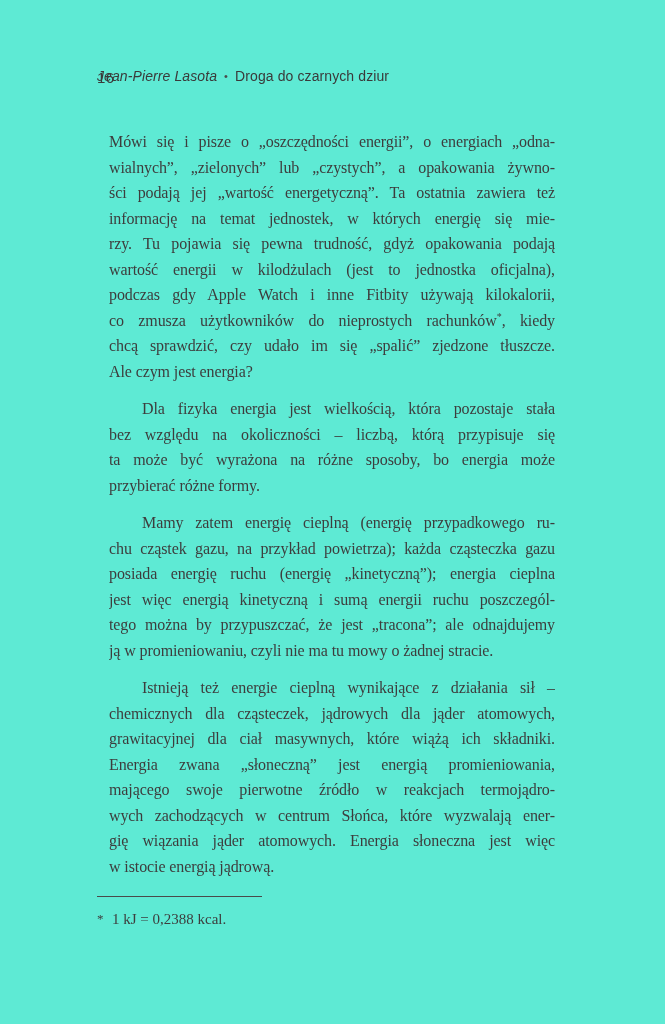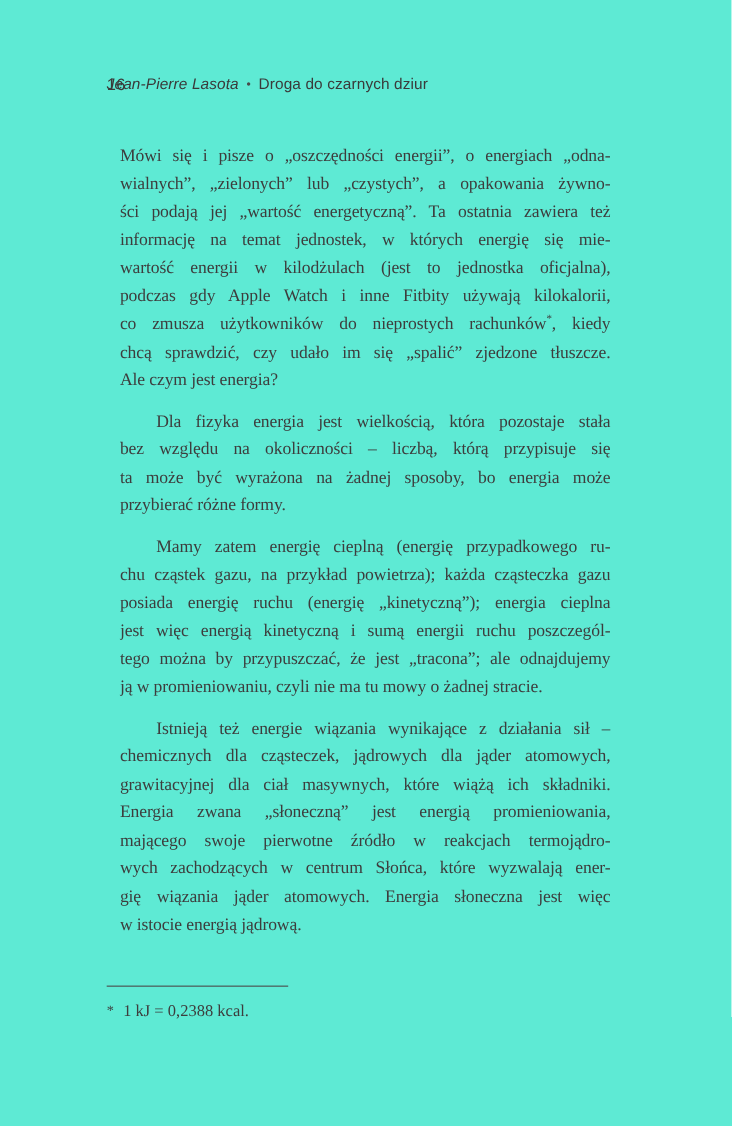--- a/index.html
+++ b/index.html
@@ -80,42 +80,43 @@
       <span class="author">Jean-Pierre Lasota</span><span class="sep">•</span><span class="btitle">Droga do czarnych dziur</span>
     </div>
   </div>
 
   <div class="text-block">
       <div class="para">
         <div class="line">Mówi się i pisze o „oszczędności energii”, o energiach „odna-</div>
         <div class="line">wialnych”, „zielonych” lub „czystych”, a opakowania żywno-</div>
         <div class="line">ści podają jej „wartość energetyczną”. Ta ostatnia zawiera też</div>
         <div class="line">informację na temat jednostek, w których energię się mie-</div>
+        <div class="line">rzy. Tu pojawia się pewna trudność, gdyż opakowania podają</div>
         <div class="line">wartość energii w kilodżulach (jest to jednostka oficjalna),</div>
         <div class="line">podczas gdy Apple Watch i inne Fitbity używają kilokalorii,</div>
         <div class="line">co zmusza użytkowników do nieprostych rachunków<sup>*</sup>, kiedy</div>
         <div class="line">chcą sprawdzić, czy udało im się „spalić” zjedzone tłuszcze.</div>
         <div class="line last">Ale czym jest energia?</div>
       </div>
       <div class="para indent">
         <div class="line">Dla fizyka energia jest wielkością, która pozostaje stała</div>
         <div class="line">bez względu na okoliczności – liczbą, którą przypisuje się</div>
-        <div class="line">ta może być wyrażona na żadnej sposoby, bo energia może</div>
+        <div class="line">ta może być wyrażona na różne sposoby, bo energia może</div>
         <div class="line last">przybierać różne formy.</div>
       </div>
       <div class="para indent">
         <div class="line">Mamy zatem energię cieplną (energię przypadkowego ru-</div>
         <div class="line">chu cząstek gazu, na przykład powietrza); każda cząsteczka gazu</div>
         <div class="line">posiada energię ruchu (energię „kinetyczną”); energia cieplna</div>
         <div class="line">jest więc energią kinetyczną i sumą energii ruchu poszczegól-</div>
         <div class="line">tego można by przypuszczać, że jest „tracona”; ale odnajdujemy</div>
         <div class="line last">ją w promieniowaniu, czyli nie ma tu mowy o żadnej stracie.</div>
       </div>
       <div class="para indent">
-        <div class="line">Istnieją też energie wiązania wynikające z działania sił –</div>
+        <div class="line">Istnieją też energie cieplną wynikające z działania sił –</div>
         <div class="line">chemicznych dla cząsteczek, jądrowych dla jąder atomowych,</div>
         <div class="line">grawitacyjnej dla ciał masywnych, które wiążą ich składniki.</div>
         <div class="line">Energia zwana „słoneczną” jest energią promieniowania,</div>
         <div class="line">mającego swoje pierwotne źródło w reakcjach termojądro-</div>
         <div class="line">wych zachodzących w centrum Słońca, które wyzwalają ener-</div>
         <div class="line">gię wiązania jąder atomowych. Energia słoneczna jest więc</div>
         <div class="line last">w istocie energią jądrową.</div>
       </div>
     </div>
 

